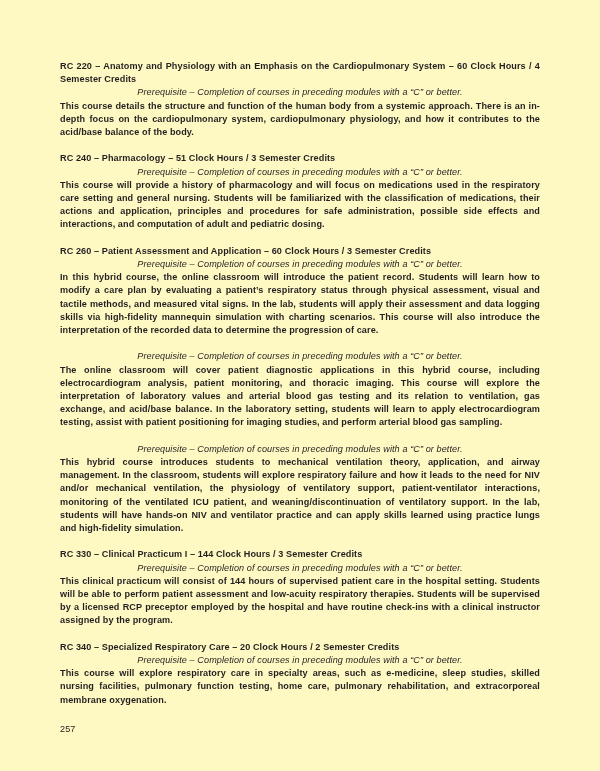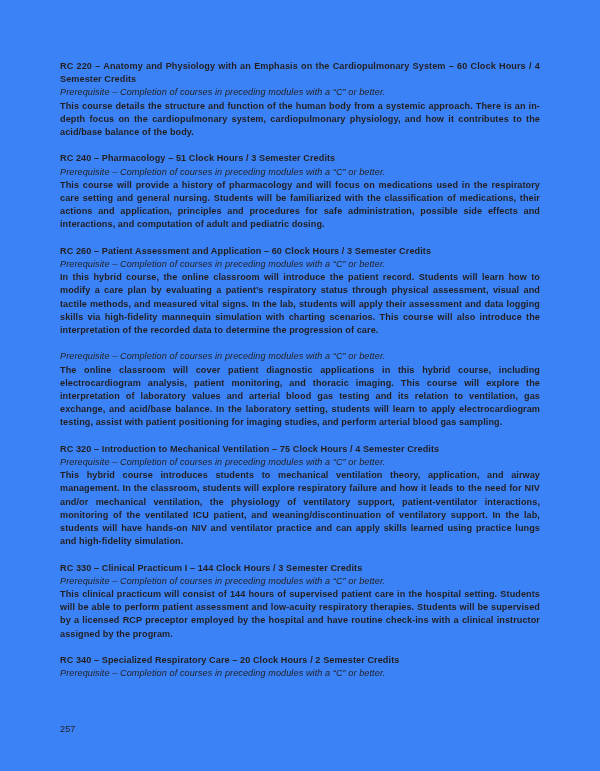--- a/index.html
+++ b/index.html
@@ -11,21 +11,21 @@
     width: 600px;
     height: 771px;
     font-family: "Liberation Sans", sans-serif;
     color: #231f20;
     -webkit-font-smoothing: antialiased;
   }
   .page {
     position: relative;
     width: 600px;
     height: 771px;
-    background: #3b82f6;
+    background: #fef9c3;
     box-sizing: border-box;
   }
   .content {
     position: absolute;
     left: 60px;
     top: 60px;
     width: 480px;
   }
   .course {
     margin-bottom: 13.2px;
@@ -37,21 +37,21 @@
     text-align: justify;
     text-justify: inter-word;
     margin: 0;
     letter-spacing: 0.01em;
   }
   .course-prereq {
     font-size: 9.1px;
     line-height: 13.2px;
     font-style: italic;
     margin: 0;
-    text-align: left;
+    text-align: center;
     letter-spacing: 0.01em;
   }
   .course-desc {
     font-size: 9.1px;
     line-height: 13.2px;
     margin: 0;
     text-align: justify;
     text-justify: inter-word;
     letter-spacing: 0.01em;
     font-weight: bold;
@@ -91,33 +91,33 @@
       <p class="course-prereq">Prerequisite – Completion of courses in preceding modules with a “C” or better.</p>
       <p class="course-desc">In this hybrid course, the online classroom will introduce the patient record. Students will learn how to modify a care plan by evaluating a patient’s respiratory status through physical assessment, visual and tactile methods, and measured vital signs. In the lab, students will apply their assessment and data logging skills via high-fidelity mannequin simulation with charting scenarios. This course will also introduce the interpretation of the recorded data to determine the progression of care.</p>
     </div>
 
     <div class="course">
       <p class="course-prereq">Prerequisite – Completion of courses in preceding modules with a “C” or better.</p>
       <p class="course-desc">The online classroom will cover patient diagnostic applications in this hybrid course, including electrocardiogram analysis, patient monitoring, and thoracic imaging. This course will explore the interpretation of laboratory values and arterial blood gas testing and its relation to ventilation, gas exchange, and acid/base balance. In the laboratory setting, students will learn to apply electrocardiogram testing, assist with patient positioning for imaging studies, and perform arterial blood gas sampling.</p>
     </div>
 
     <div class="course">
-      <p class="course-title">RC 320 – Introduction to Mechanical Ventilation – 75 Clock Hours / 4 Semester Credits</p>
       <p class="course-prereq">Prerequisite – Completion of courses in preceding modules with a “C” or better.</p>
       <p class="course-desc">This hybrid course introduces students to mechanical ventilation theory, application, and airway management. In the classroom, students will explore respiratory failure and how it leads to the need for NIV and/or mechanical ventilation, the physiology of ventilatory support, patient-ventilator interactions, monitoring of the ventilated ICU patient, and weaning/discontinuation of ventilatory support. In the lab, students will have hands-on NIV and ventilator practice and can apply skills learned using practice lungs and high-fidelity simulation.</p>
     </div>
 
     <div class="course">
       <p class="course-title">RC 330 – Clinical Practicum I – 144 Clock Hours / 3 Semester Credits</p>
       <p class="course-prereq">Prerequisite – Completion of courses in preceding modules with a “C” or better.</p>
       <p class="course-desc">This clinical practicum will consist of 144 hours of supervised patient care in the hospital setting. Students will be able to perform patient assessment and low-acuity respiratory therapies. Students will be supervised by a licensed RCP preceptor employed by the hospital and have routine check-ins with a clinical instructor assigned by the program.</p>
     </div>
 
     <div class="course">
       <p class="course-title">RC 340 – Specialized Respiratory Care – 20 Clock Hours / 2 Semester Credits</p>
       <p class="course-prereq">Prerequisite – Completion of courses in preceding modules with a “C” or better.</p>
+      <p class="course-desc">This course will explore respiratory care in specialty areas, such as e-medicine, sleep studies, skilled nursing facilities, pulmonary function testing, home care, pulmonary rehabilitation, and extracorporeal membrane oxygenation.</p>
     </div>
 
   </div>
 
   <div class="page-number">257</div>
 
 </div>
 
 </body></html>

